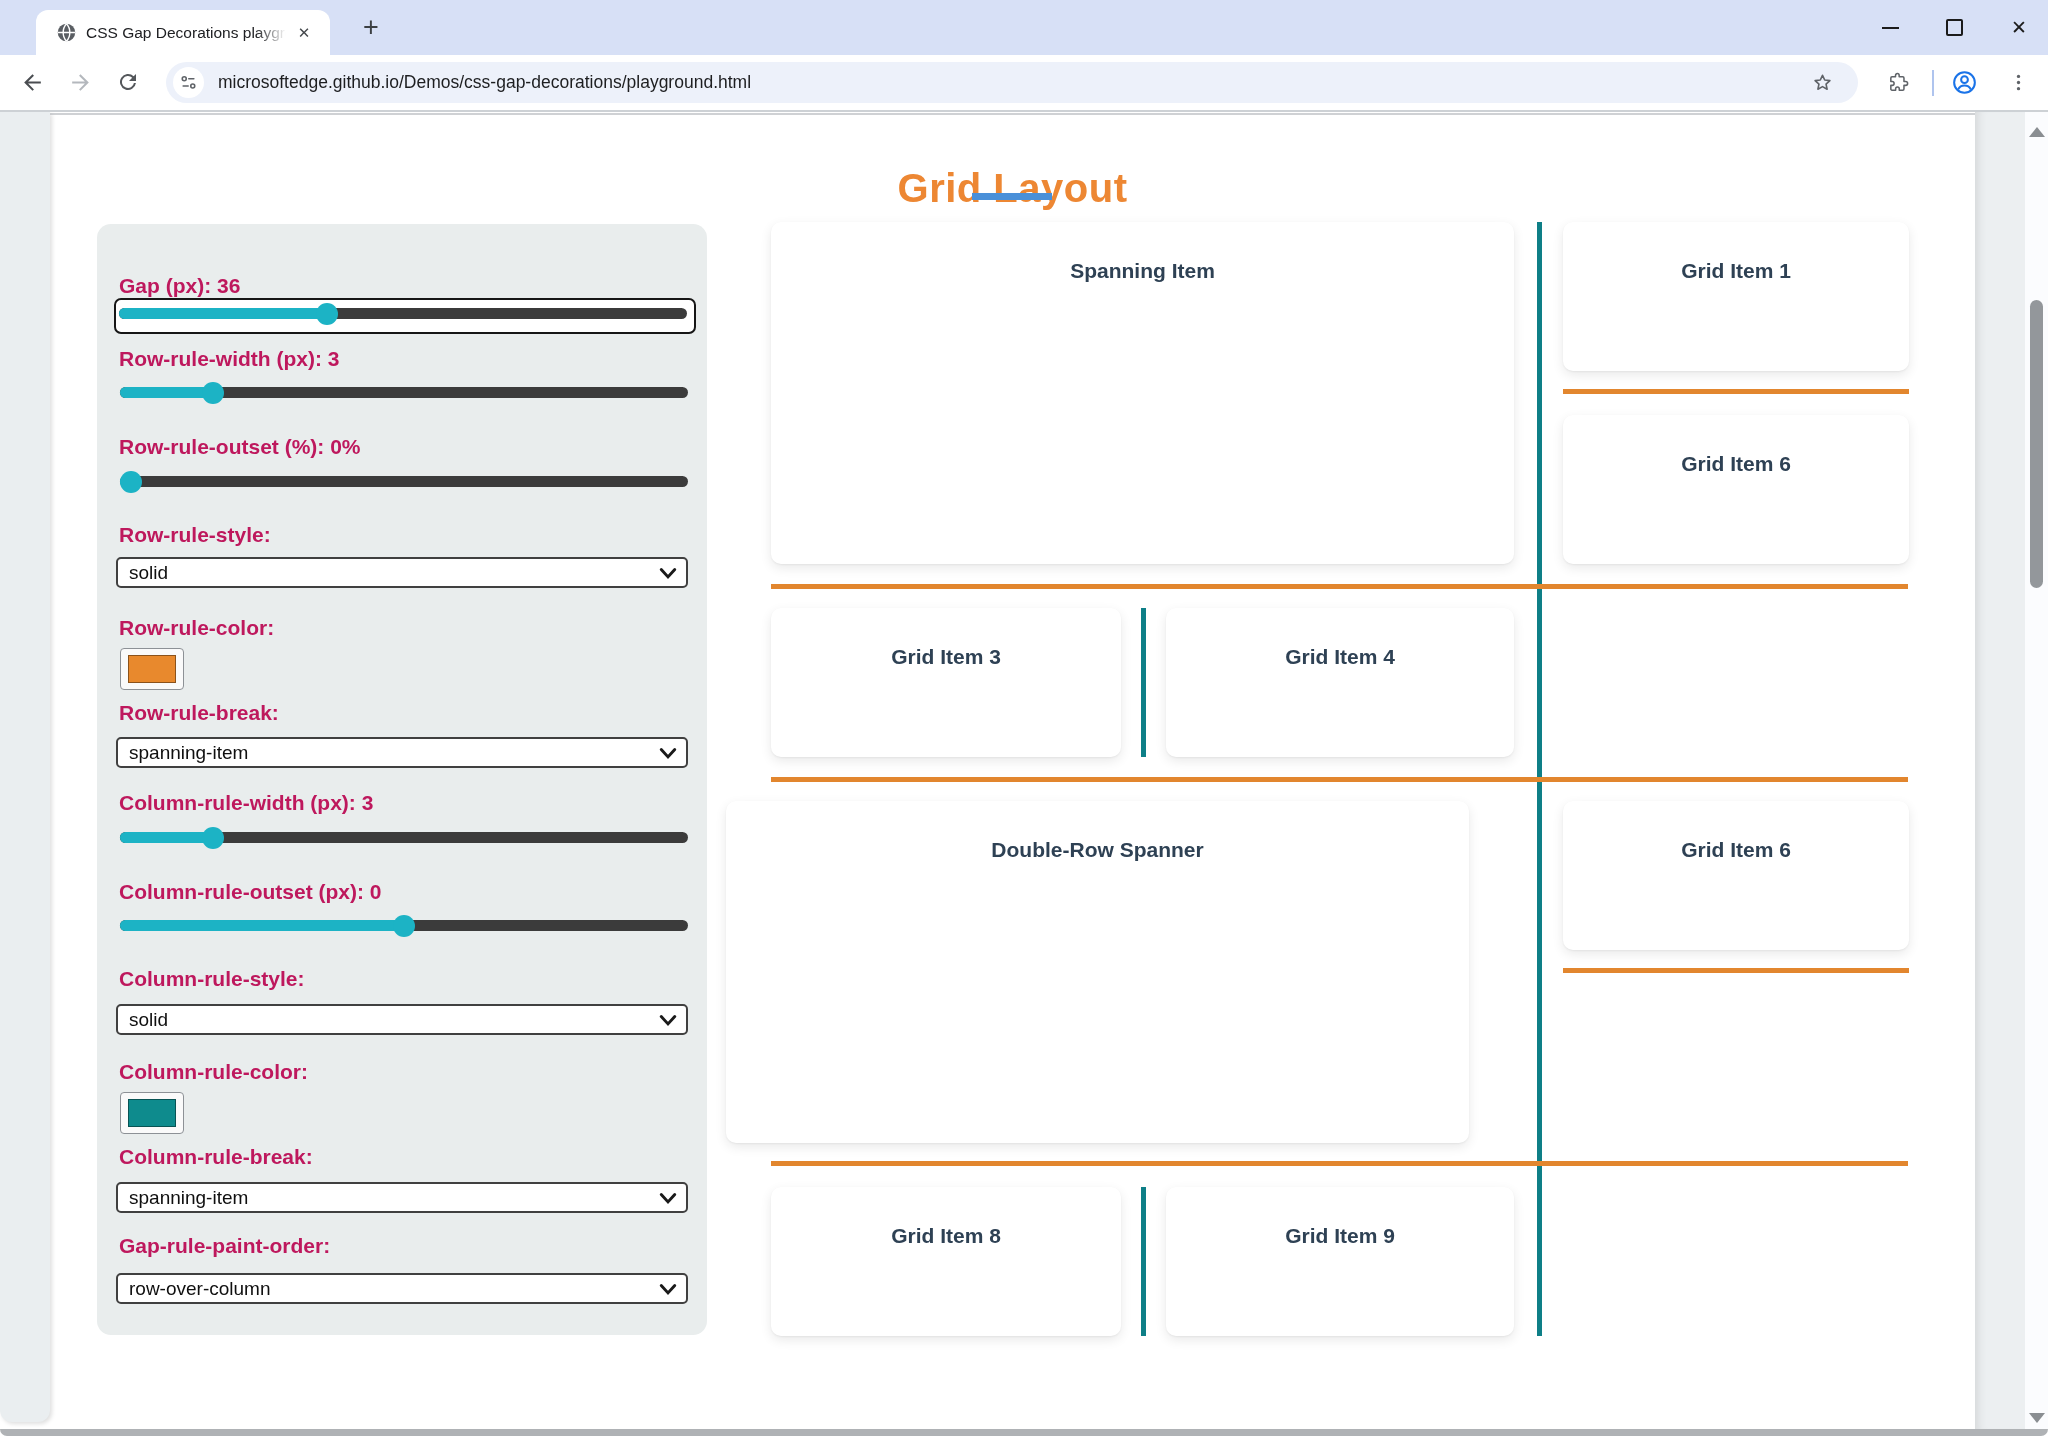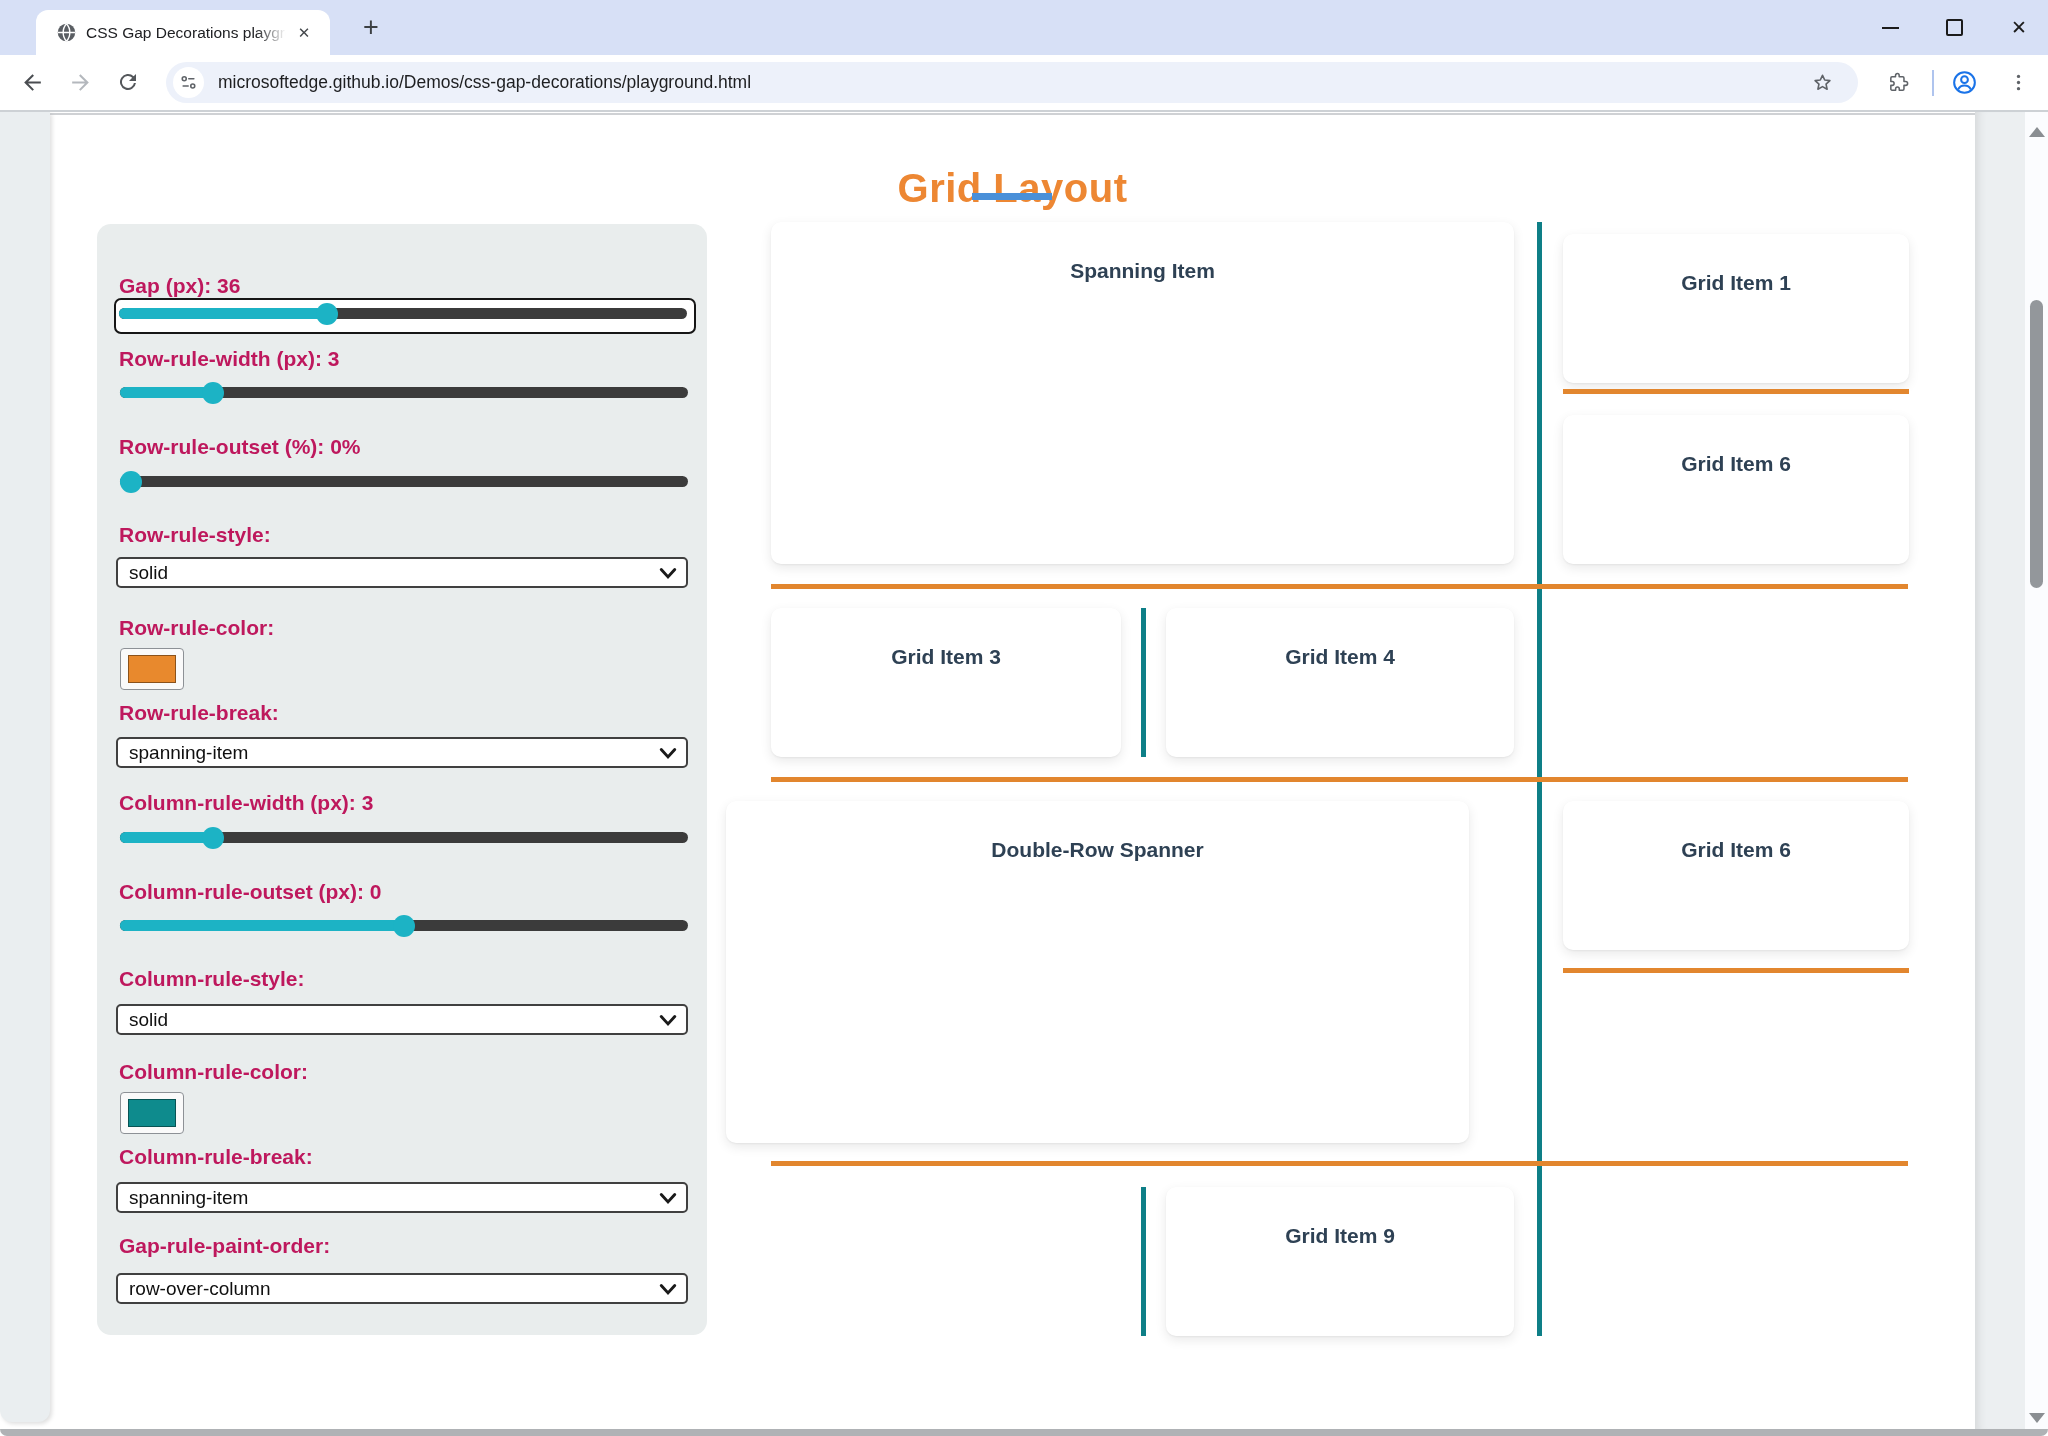--- a/index.html
+++ b/index.html
@@ -46,21 +46,21 @@
     border-radius:4px;box-sizing:border-box;padding:6px 7px;}
   .swatch .chip{width:100%;height:100%;border:1px solid rgba(0,0,0,.40);box-sizing:border-box;}
   .w4{top:424px}.w9{top:868px}
 
   
   .card{position:absolute;background:#fff;border-radius:10px;box-sizing:border-box;
     box-shadow:0 1px 2px rgba(0,0,0,.05),0 4px 12px rgba(0,0,0,.09);
     display:flex;justify-content:center;align-items:flex-start;padding-top:37px;
     font-size:21px;font-weight:700;color:#2E4154;z-index:1;}
   .c-span{left:771px;top:222px;width:743px;height:342px}
-  .c-g1{left:1563px;top:234px;width:346px;height:149px}
+  .c-g1{left:1563px;top:222px;width:346px;height:149px}
   .c-g2{left:1563px;top:415px;width:346px;height:149px}
   .c-g3{left:771px;top:608px;width:350px;height:149px}
   .c-g4{left:1166px;top:608px;width:348px;height:149px}
   .c-g5{left:1563px;top:608px;width:346px;height:149px}
   .c-dbl{left:726px;top:801px;width:743px;height:342px}
   .c-g6{left:1563px;top:801px;width:346px;height:149px}
   .c-g7{left:1563px;top:994px;width:346px;height:149px}
   .c-g8{left:771px;top:1187px;width:350px;height:149px}
   .c-g9{left:1166px;top:1187px;width:348px;height:149px}
 
@@ -238,20 +238,23 @@
       </div>
     <div class="card c-g4">
         <span>Grid Item 4</span>
       </div>
     <div class="card c-dbl">
         <span>Double-Row Spanner</span>
       </div>
     <div class="card c-g6">
         <span>Grid Item 6</span>
       </div>
+    <div class="card c-g8">
+        <span>Grid Item 8</span>
+      </div>
     <div class="card c-g9">
         <span>Grid Item 9</span>
       </div>
 
     <div class="sb-track"></div>
     <div class="sb-up"></div>
     <div class="sb-thumb"></div>
     <div class="sb-down"></div>
     <div class="bottom-strip"></div>
   </div>

